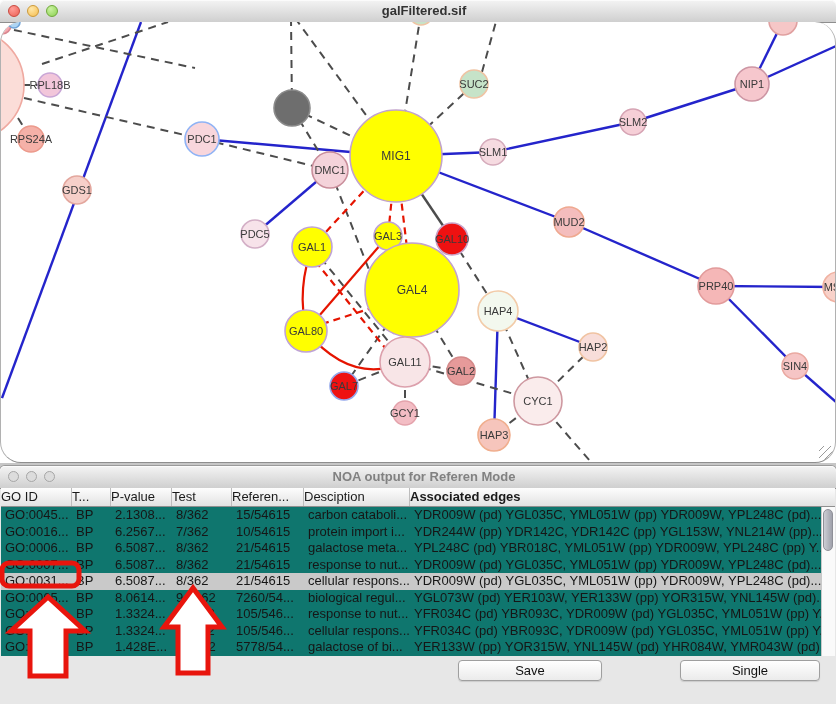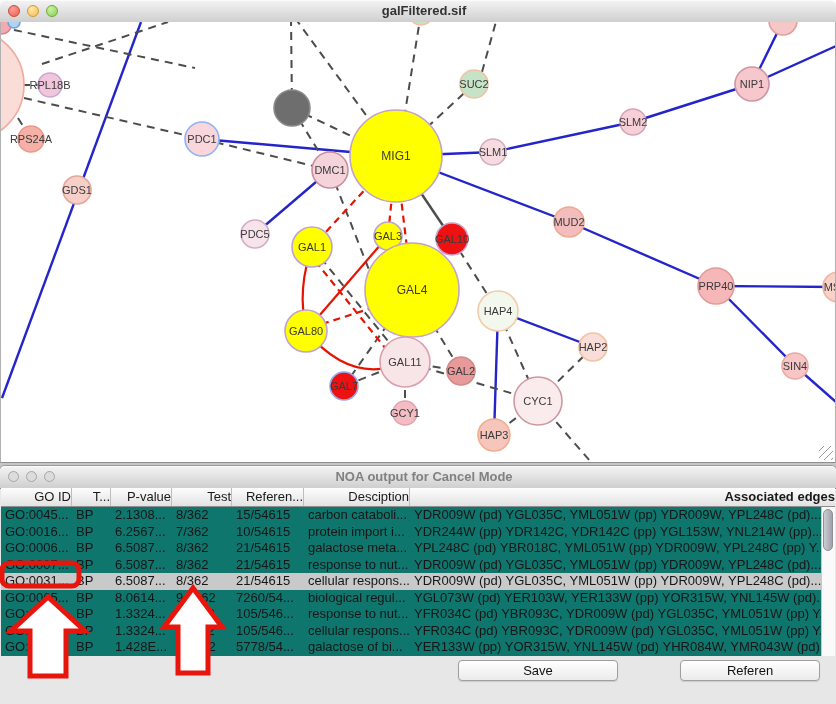--- a/index.html
+++ b/index.html
@@ -28,21 +28,21 @@
   .light.close{background:radial-gradient(circle at 35% 30%,#ff9d97,#ec6054);border:1px solid #c9493f;}
   .light.min{background:radial-gradient(circle at 35% 30%,#ffe7a8,#f5bd4f);border:1px solid #cd9a39;}
   .light.max{background:radial-gradient(circle at 35% 30%,#caf2a1,#8bd151);border:1px solid #6fa83a;}
   .light.off{background:#dcdcdc;border:1.5px solid #a6a6a6;width:11px;height:11px;}
 
   
   #net-window{left:0;top:0;width:836px;height:463px;background:#fff;}
   #net-canvas{
     position:absolute;left:0;top:22px;right:0;bottom:0;background:#fff;
     border-left:1px solid #b1b1b1;border-right:1px solid #b1b1b1;
-    border-bottom:1px solid #8e8e8e;overflow:hidden;box-sizing:border-box;
+    border-bottom:1px solid #8e8e8e;overflow:hidden;box-sizing:border-box;border-radius:21px;
   }
   #net-svg{position:absolute;left:-1px;top:0;}
   .edge-b{stroke:#2424cb;stroke-width:2.4;fill:none;}
   .edge-d{stroke:#4c4c4c;stroke-width:2;stroke-dasharray:8 6;fill:none;}
   .edge-k{stroke:#4c4c4c;stroke-width:2.4;fill:none;}
   .edge-r{stroke:#e51400;stroke-width:2.2;fill:none;}
   .edge-rd{stroke:#e51400;stroke-width:2.2;stroke-dasharray:7 5;fill:none;}
   .node-label{font-family:"Liberation Sans",sans-serif;fill:#3a3a3a;}
   #resize-grip{
     position:absolute;right:2px;bottom:2px;width:14px;height:14px;
@@ -52,21 +52,21 @@
   
   #table-window{left:0;top:466px;width:836px;height:238px;background:#e7e7e7;border-radius:5px 5px 0 0;box-shadow:0 0 0 1px #9a9a9a;}
   #table-header{
     position:absolute;left:1px;right:1px;top:22px;height:19px;
     background:linear-gradient(#fdfdfd,#e2e2e2);
     border-bottom:1px solid #8f8f8f;
     display:grid;grid-template-columns:71px 39px 61px 60px 72px 106px 1fr;
     box-sizing:border-box;
   }
   .hcell{
-    font-size:13px;line-height:18px;color:#1a1a1a;text-align:right;
+    font-size:13px;line-height:18px;color:#1a1a1a;text-align:left;
     border-right:1px solid #bdbdbd;overflow:hidden;white-space:nowrap;
   }
   .hcell:last-child{border-right:none;font-weight:bold;}
   #table-rows{
     position:absolute;left:1px;top:41px;width:820px;height:149px;background:#0f766e;overflow:hidden;
   }
   .trow{
     display:grid;grid-template-columns:71px 39px 61px 60px 72px 106px 1fr;
     height:16.5px;line-height:16.5px;font-size:13px;color:#161616;
   }
@@ -79,21 +79,21 @@
   #v-thumb{
     position:absolute;left:1px;top:2px;width:10px;height:42px;border-radius:5px;
     background:linear-gradient(90deg,#cdced4,#9fa1ab);border:1px solid #8f9098;box-sizing:border-box;
   }
   .mac-btn{
     position:absolute;height:21px;border:1px solid #9f9f9f;border-radius:4px;
     background:linear-gradient(#ffffff,#ebebeb);
     font-family:"Liberation Sans",sans-serif;font-size:13px;color:#111;
     box-shadow:0 1px 1px rgba(0,0,0,.12);
   }
-  #save-btn{left:458px;top:194px;width:160px;}
+  #save-btn{left:458px;top:194px;width:144px;}
   #cancel-btn{left:680px;top:194px;width:140px;}
 
   
   #anno-svg{position:absolute;left:0;top:0;z-index:50;pointer-events:none;}
 </style>
 </head>
 <body>
 
 <div class="window" id="net-window">
   <div class="titlebar">
@@ -223,21 +223,21 @@
   </div>
 </div>
 
 <div class="window" id="table-window">
   <div class="titlebar inactive">
     <div class="lights">
       <div class="light off"></div>
       <div class="light off"></div>
       <div class="light off"></div>
     </div>
-    <div class="title">NOA output for Cancel Mode</div>
+    <div class="title">NOA output for Referen Mode</div>
   </div>
   <div id="table-header">
       <div class="hcell">GO ID</div>
       <div class="hcell">T...</div>
       <div class="hcell">P-value</div>
       <div class="hcell">Test</div>
       <div class="hcell">Referen...</div>
       <div class="hcell">Desciption</div>
       <div class="hcell">Associated edges</div>
     </div>
@@ -321,20 +321,20 @@
         <div class="tcell">80/362</div>
         <div class="tcell">5778/54...</div>
         <div class="tcell">galactose of bi...</div>
         <div class="tcell">YER133W (pp) YOR315W, YNL145W (pd) YHR084W, YMR043W (pd)...</div>
       </div>
     </div>
   <div id="v-scrollbar">
     <div id="v-thumb"></div>
   </div>
   <button class="mac-btn" id="save-btn">Save</button>
-  <button class="mac-btn" id="cancel-btn">Referen</button>
+  <button class="mac-btn" id="cancel-btn">Single</button>
 </div>
 
 <svg id="anno-svg" width="836" height="704">
     <rect x="2" y="563" width="77" height="23" rx="7" fill="none" stroke="#e8150d" stroke-width="5"></rect>
     <polygon points="48,597 11,631 30,631 30,676 66,676 66,631 85,631" fill="#ffffff" stroke="#e8150d" stroke-width="5" stroke-linejoin="miter"></polygon>
     <polygon points="193,588 164,627 178,627 178,673 208,673 208,627 222,627" fill="#ffffff" stroke="#e8150d" stroke-width="5" stroke-linejoin="miter"></polygon>
   </svg>
 
 </body></html>

